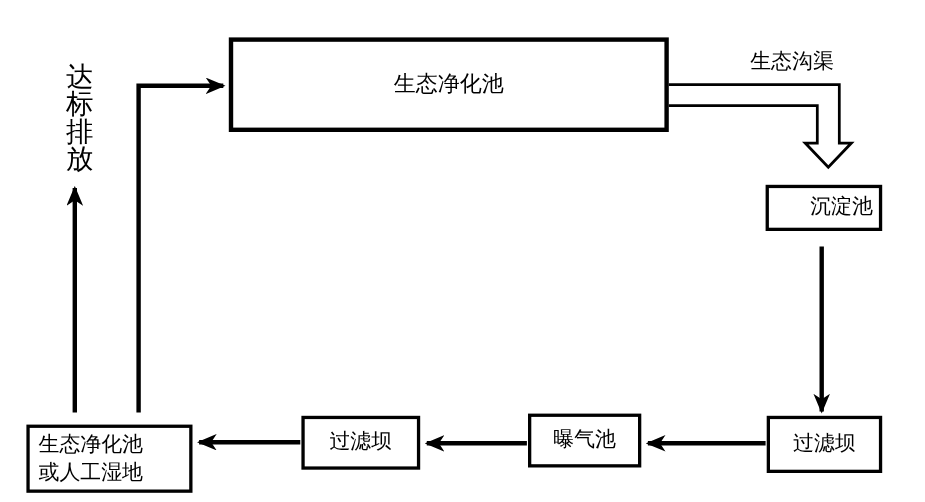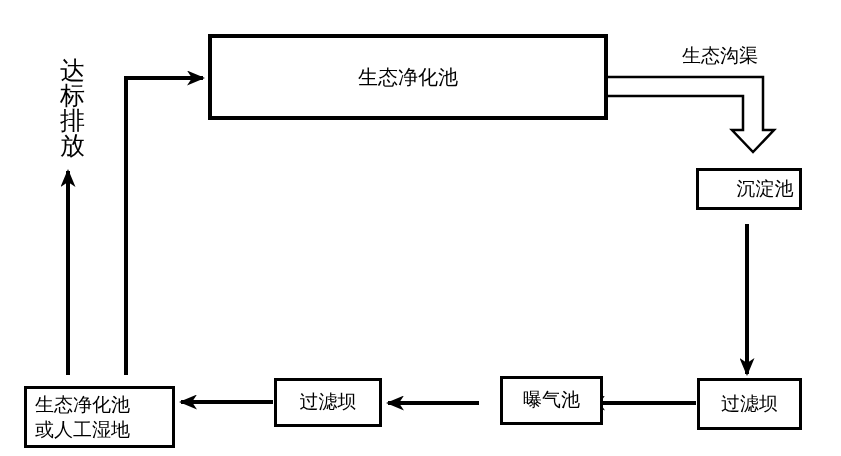--- a/index.html
+++ b/index.html
@@ -86,21 +86,21 @@
 
     <path d="M273,402 L181,402" fill="none" stroke="#000000" stroke-width="4" marker-end="url(#ah)"></path>
   </svg>
 
   <div class="node big" style="left:208px; top:34px; width:400px; height:86px;">生态净化池</div>
 
   <div class="node" style="left:696px; top:168px; width:106px; height:42px;padding-left:32px;">沉淀池</div>
 
   <div class="node" style="left:697px; top:378px; width:105px; height:52px;">过滤坝</div>
 
-  <div class="node" style="left:480px; top:376px; width:103px; height:49px;margin-left:20px;">曝气池</div>
+  <div class="node" style="left:480px; top:376px; width:103px; height:49px;">曝气池</div>
 
   <div class="node" style="left:274px; top:378px; width:108px; height:49px;">过滤坝</div>
 
   <div class="node multiline" style="left:24px; top:386px; width:151px; height:62px;">生态净化池
 或人工湿地</div>
 
   <div class="edge-label" style="left:660px; top:43px; width:120px;">生态沟渠</div>
 
   <div class="vlabel" style="left:60px; top:58px; line-height:25px;">达标排放</div>
 

